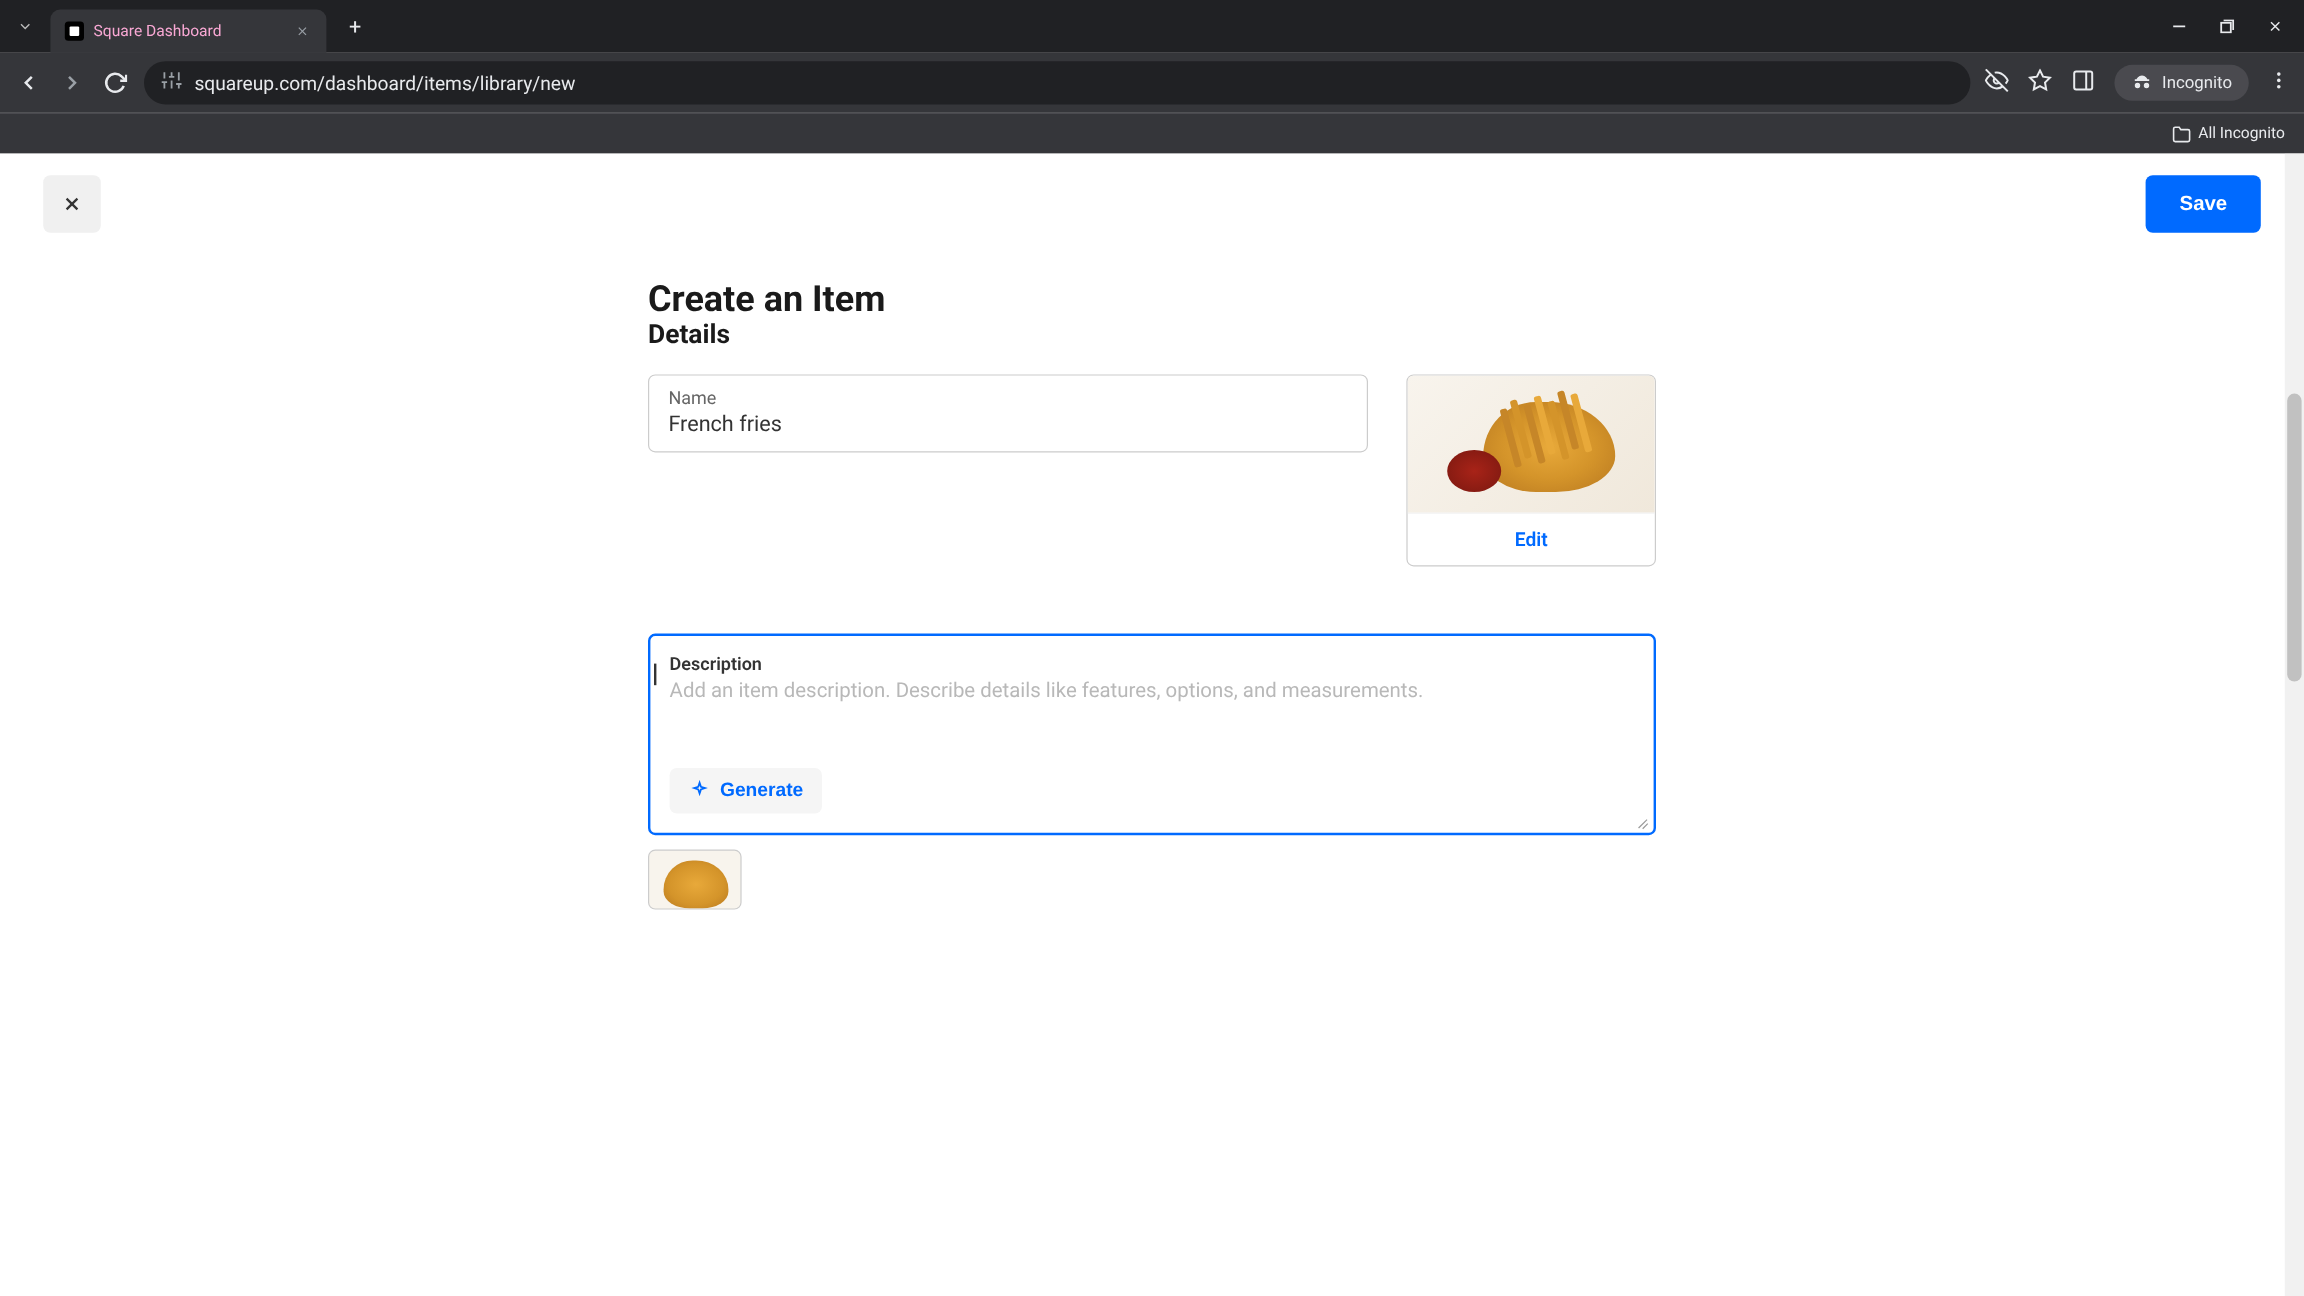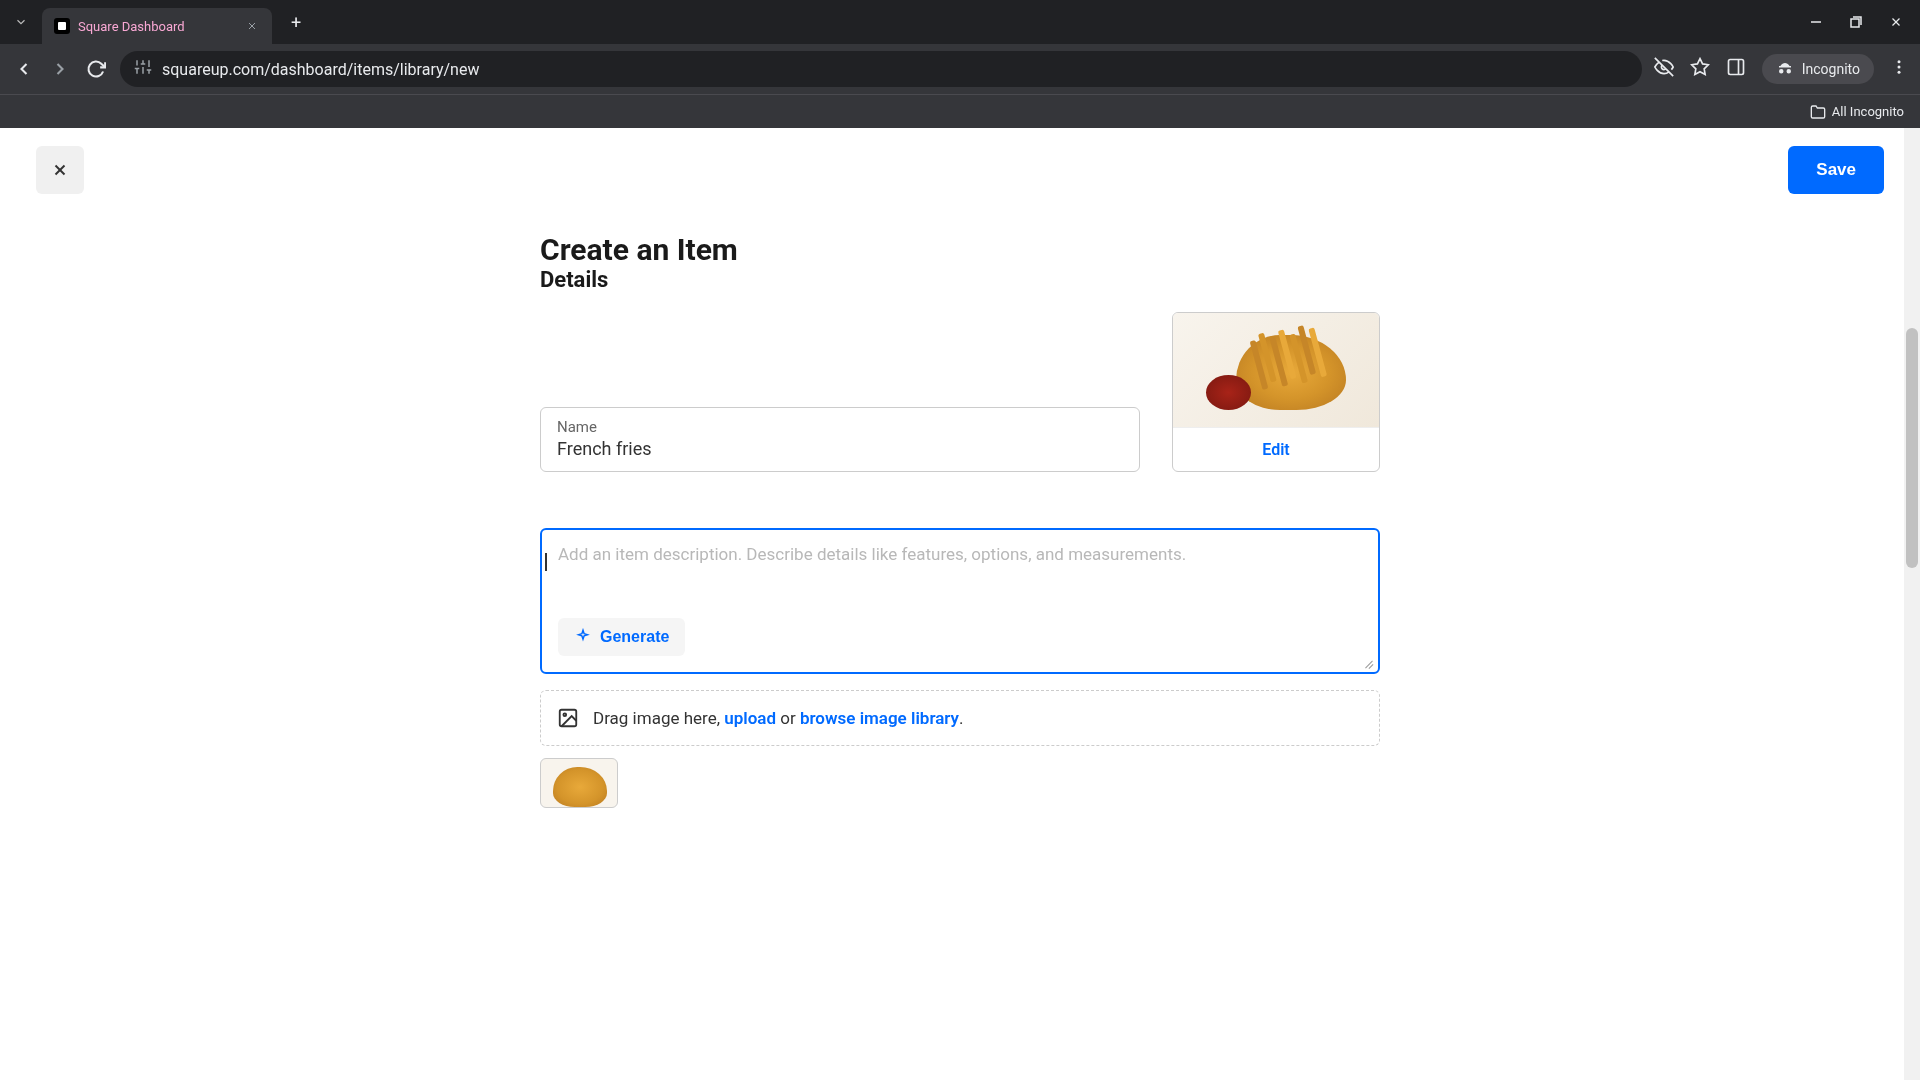--- a/index.html
+++ b/index.html
@@ -32,21 +32,21 @@
     
     .page { background: #fff; height: calc(100vh - 128px); position: relative; overflow-y: auto; }
     .page-header { display: flex; align-items: flex-start; justify-content: space-between; padding: 18px 36px; }
     .close-btn { width: 48px; height: 48px; background: #f0f0f0; border-radius: 6px; display: flex; align-items: center; justify-content: center; cursor: pointer; font-size: 20px; color: #333; }
     .save-btn { background: #006aff; color: #fff; border: none; padding: 14px 28px; font-size: 17px; font-weight: 600; border-radius: 6px; cursor: pointer; }
     
     .content { max-width: 860px; margin: 0 auto; padding: 0 10px 40px; }
     .page-title { font-size: 30px; font-weight: 700; color: #1a1a1a; margin-top: 20px; }
     .section-title { font-size: 22px; font-weight: 700; color: #1a1a1a; margin-bottom: 20px; }
     
-    .details-row { display: flex; gap: 32px; align-items: flex-end; }
+    .details-row { display: flex; gap: 32px; align-items: flex-start; }
     .name-field { flex: 1; border: 1px solid #ccc; border-radius: 6px; padding: 10px 16px 12px; }
     .field-label { font-size: 15px; color: #666; margin-bottom: 2px; }
     .field-input { border: none; font-size: 18px; color: #333; width: 100%; outline: none; font-family: inherit; }
     
     .image-box { width: 208px; border: 1px solid #ccc; border-radius: 6px; overflow: hidden; }
     .image-preview { height: 114px; background: linear-gradient(135deg, #f8f4ed 0%, #f0e8db 100%); position: relative; display: flex; align-items: center; justify-content: center; }
     .fries-graphic { position: relative; width: 140px; height: 90px; }
     .fries-pile { position: absolute; left: 30px; top: 10px; width: 110px; height: 75px; background: radial-gradient(ellipse at center, #e8a93a 0%, #d4942a 50%, #b87820 100%); border-radius: 40% 50% 45% 40% / 60% 60% 40% 40%; }
     .fries-pile::before, .fries-pile::after { content: ''; position: absolute; background: #c68628; }
     .fries-pile::before { width: 6px; height: 50px; left: 20px; top: 5px; transform: rotate(-15deg); border-radius: 2px; box-shadow: 10px -5px 0 #d4942a, 20px 2px 0 #c68628, 30px -3px 0 #e8a93a, 40px 4px 0 #d4942a, 50px -2px 0 #c68628, 60px 3px 0 #e8a93a; }
@@ -213,41 +213,32 @@
             <div class="plate-edge"></div>
             <div class="fries-pile"></div>
             <div class="ketchup"></div>
           </div>
         </div>
         <div class="edit-link">Edit</div>
       </div>
     </div>
 
     <div class="description-box">
+      <div class="desc-label">Description</div>
       <div class="desc-placeholder">Add an item description. Describe details like features, options, and measurements.</div>
       <div class="text-caret-i"></div>
       <button class="generate-btn">
         <svg class="sparkle-icon" viewBox="0 0 24 24" fill="none" stroke="#006aff" stroke-width="2">
             <path d="M12 3l1.5 4.5L18 9l-4.5 1.5L12 15l-1.5-4.5L6 9l4.5-1.5L12 3z"></path>
           </svg>
         <span>Generate</span>
       </button>
       <div class="resize-handle"></div>
     </div>
 
-    <div class="dropzone">
-      <svg class="img-icon" viewBox="0 0 24 24" fill="none" stroke="#333" stroke-width="2">
-          <rect x="3" y="3" width="18" height="18" rx="2"></rect>
-          <circle cx="8.5" cy="8.5" r="1.5"></circle>
-          <polyline points="21 15 16 10 5 21"></polyline>
-        </svg>
-      <span>
-        <span>Drag image here, </span><span class="link">upload</span><span> or </span><span class="link">browse image library</span><span>.</span>
-      </span>
-    </div>
 
     <div class="thumb-row">
       <div class="thumb">
         <div class="fries-mini"></div>
       </div>
     </div>
   </div>
 
   <div class="scrollbar-track">
     <div class="scrollbar-thumb"></div>

